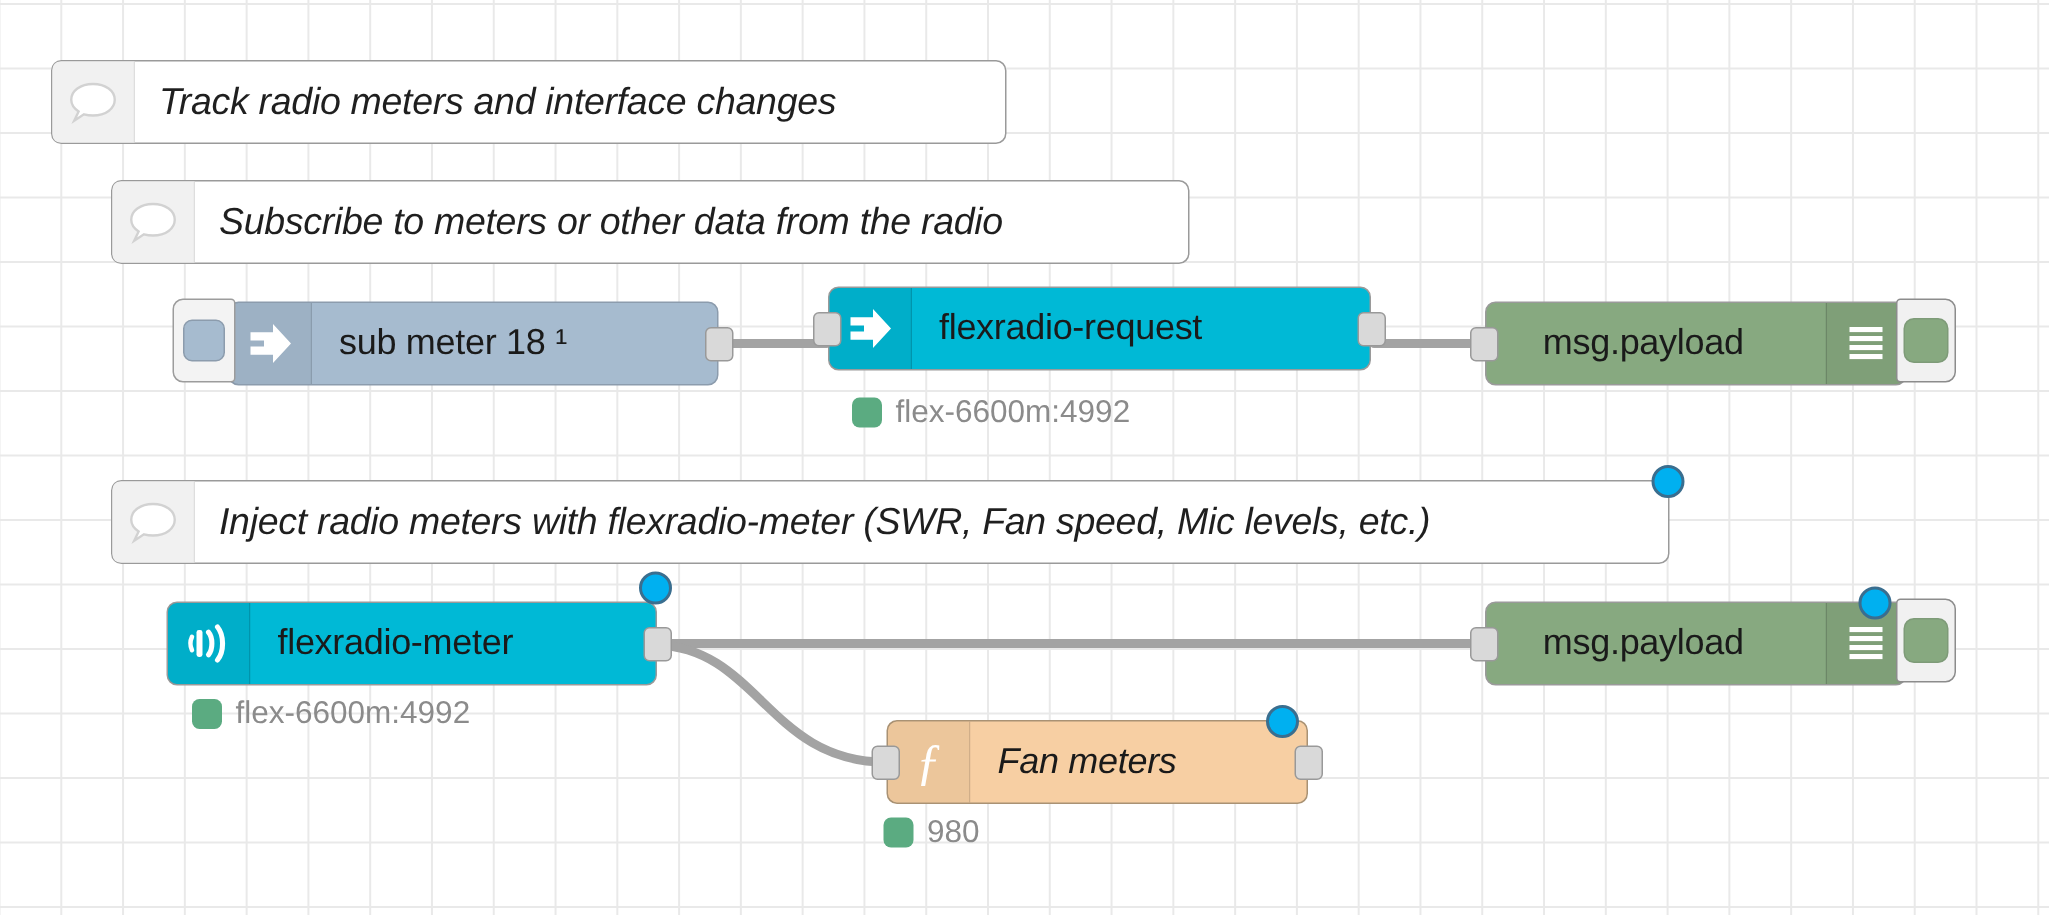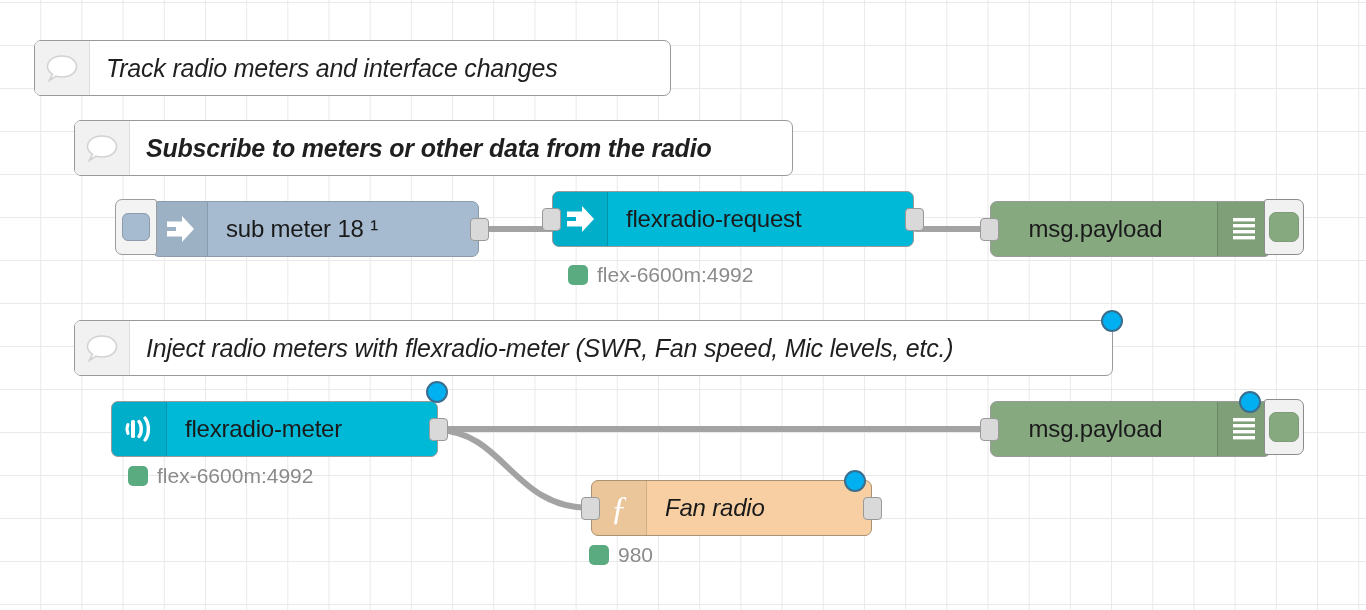--- a/index.html
+++ b/index.html
@@ -249,21 +249,21 @@
 
   <div class="node comment-node" style="left:34px; top:40px; width:637px; height:56px;">
     <div class="node-icon">
       <svg class="glyph" width="34" height="30" viewBox="0 0 34 30" xmlns="http://www.w3.org/2000/svg">
         <path d="M17 3 C 25.5 3 31.5 7.6 31.5 13.5 C 31.5 19.4 25.5 24 17 24 C 14.8 24 12.8 23.7 11 23.2 L 4.5 27.5 L 7.4 21.3 C 4.4 19.3 2.5 16.6 2.5 13.5 C 2.5 7.6 8.5 3 17 3 Z" fill="#ffffff" stroke="#d2d2d2" stroke-width="1.6"></path>
       </svg>
     </div>
     <div class="node-label">Track radio meters and interface changes</div>
   </div>
 
-  <div class="node comment-node" style="left:74px; top:120px; width:719px; height:56px;font-weight:bold;">
+  <div class="node comment-node" style="left:74px; top:120px; width:719px; height:56px;">
     <div class="node-icon">
       <svg class="glyph" width="34" height="30" viewBox="0 0 34 30" xmlns="http://www.w3.org/2000/svg">
         <path d="M17 3 C 25.5 3 31.5 7.6 31.5 13.5 C 31.5 19.4 25.5 24 17 24 C 14.8 24 12.8 23.7 11 23.2 L 4.5 27.5 L 7.4 21.3 C 4.4 19.3 2.5 16.6 2.5 13.5 C 2.5 7.6 8.5 3 17 3 Z" fill="#ffffff" stroke="#d2d2d2" stroke-width="1.6"></path>
       </svg>
     </div>
     <div class="node-label">Subscribe to meters or other data from the radio</div>
   </div>
 
   <div class="node inject-node" style="left:152px; top:201px; width:327px; height:56px;">
     <div class="inject-btn">
@@ -353,21 +353,21 @@
     </div>
     <div class="changed-dot" style="right:9px; top:-11px;"></div>
   </div>
 
   <div class="node function-node" style="left:591px; top:480px; width:281px; height:56px;">
     <div class="node-icon">
       <svg class="glyph" width="34" height="38" viewBox="0 0 34 38" xmlns="http://www.w3.org/2000/svg">
         <text x="17" y="30" font-family="'Liberation Serif', serif" font-size="34" font-style="italic" fill="#ffffff" text-anchor="middle">ƒ</text>
       </svg>
     </div>
-    <div class="node-label">Fan radio</div>
+    <div class="node-label">Fan meters</div>
     <div class="port port-in" style="top:16px;"></div>
     <div class="port port-out" style="top:16px;"></div>
     <div class="changed-dot" style="right:5px; top:-11px;"></div>
   </div>
   <div class="node-status" style="left:589px; top:543px;">
     <span class="status-dot"></span>
     <span>980</span>
   </div>
 
 </div>

